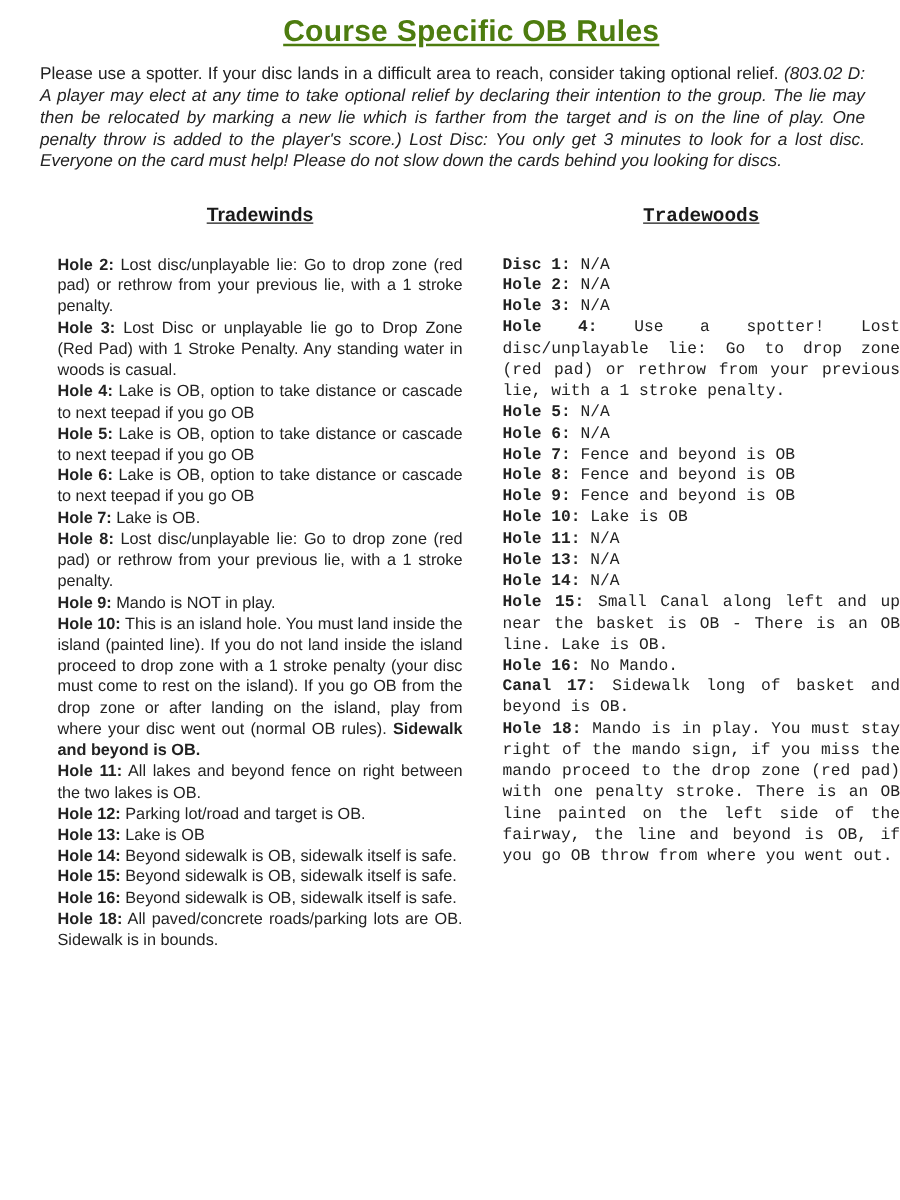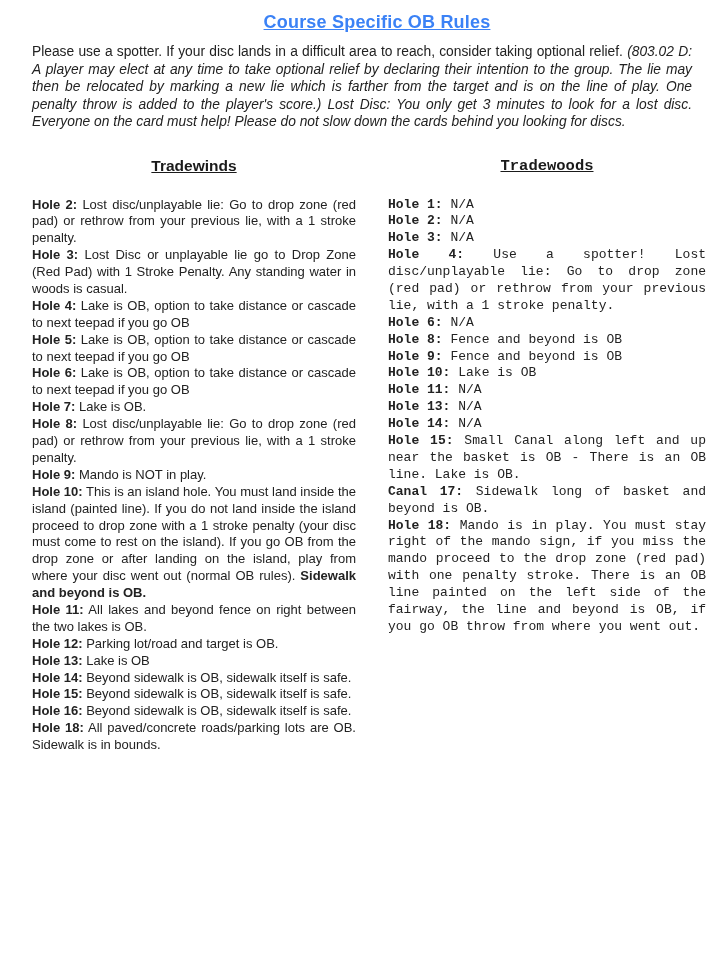--- a/index.html
+++ b/index.html
@@ -10,39 +10,40 @@
     font-family: "Liberation Sans", "DejaVu Sans", sans-serif;
     overflow: hidden;
     position: relative;
   }
   .page { position: relative; width: 720px; height: 960px; }
 
   .title {
     margin-top: 12px;
     padding-left: 34px;
     text-align: center;
-    font-size: 18px;
+    font-size: 24px;
     font-weight: 700;
     text-decoration: underline;
-    color: #3b82f6;
+    color: #4d7c0f;
     letter-spacing: 0.2px;
   }
 
   .intro {
     margin: 10px 28px 0 32px;
     font-size: 13.8px;
     line-height: 1.27;
     text-align: justify;
   }
   .intro .it { font-style: italic; margin-top: 40px; }
 
   .columns {
     display: flex;
     margin: 26px 0 0 32px;
     gap: 32px;
+    justify-content: flex-end;
   }
   .col-left  { width: 324px; }
   .col-right { width: 318px; font-family: Liberation Mono, monospace; }
 
   .col-heading {
     text-align: center;
     font-size: 15.5px;
     font-weight: 700;
     text-decoration: underline;
     color: #1a1a1a;
@@ -83,31 +84,34 @@
           <p class="rule"><span class="rule-label">Hole 13:</span> <span>Lake is OB</span></p>
           <p class="rule"><span class="rule-label">Hole 14:</span> <span>Beyond sidewalk is OB, sidewalk itself is safe.</span></p>
           <p class="rule"><span class="rule-label">Hole 15:</span> <span>Beyond sidewalk is OB, sidewalk itself is safe.</span></p>
           <p class="rule"><span class="rule-label">Hole 16:</span> <span>Beyond sidewalk is OB, sidewalk itself is safe.</span></p>
           <p class="rule"><span class="rule-label">Hole 18:</span> <span>All paved/concrete roads/parking lots are OB. Sidewalk is in bounds.</span></p>
         </div>
     </section>
     <section class="col-right">
       <h2 class="col-heading">Tradewoods</h2>
       <div>
-          <p class="rule"><span class="rule-label">Hole 1:</span> <span>N/A</span></p>
+          <p class="rule"><span class="rule-label">Disc 1:</span> <span>N/A</span></p>
           <p class="rule"><span class="rule-label">Hole 2:</span> <span>N/A</span></p>
           <p class="rule"><span class="rule-label">Hole 3:</span> <span>N/A</span></p>
           <p class="rule"><span class="rule-label">Hole 4:</span> <span>Use a spotter! Lost disc/unplayable lie: Go to drop zone (red pad) or rethrow from your previous lie, with a 1 stroke penalty.</span></p>
+          <p class="rule"><span class="rule-label">Hole 5:</span> <span>N/A</span></p>
           <p class="rule"><span class="rule-label">Hole 6:</span> <span>N/A</span></p>
+          <p class="rule"><span class="rule-label">Hole 7:</span> <span>Fence and beyond is OB</span></p>
           <p class="rule"><span class="rule-label">Hole 8:</span> <span>Fence and beyond is OB</span></p>
           <p class="rule"><span class="rule-label">Hole 9:</span> <span>Fence and beyond is OB</span></p>
           <p class="rule"><span class="rule-label">Hole 10:</span> <span>Lake is OB</span></p>
           <p class="rule"><span class="rule-label">Hole 11:</span> <span>N/A</span></p>
           <p class="rule"><span class="rule-label">Hole 13:</span> <span>N/A</span></p>
           <p class="rule"><span class="rule-label">Hole 14:</span> <span>N/A</span></p>
           <p class="rule"><span class="rule-label">Hole 15:</span> <span>Small Canal along left and up near the basket is OB - There is an OB line. Lake is OB.</span></p>
+          <p class="rule"><span class="rule-label">Hole 16:</span> <span>No Mando.</span></p>
           <p class="rule"><span class="rule-label">Canal 17:</span> <span>Sidewalk long of basket and beyond is OB.</span></p>
           <p class="rule"><span class="rule-label">Hole 18:</span> <span>Mando is in play. You must stay right of the mando sign, if you miss the mando proceed to the drop zone (red pad) with one penalty stroke. There is an OB line painted on the left side of the fairway, the line and beyond is OB, if you go OB throw from where you went out.</span></p>
         </div>
     </section>
   </div>
 
 </div>
 
 </body></html>

